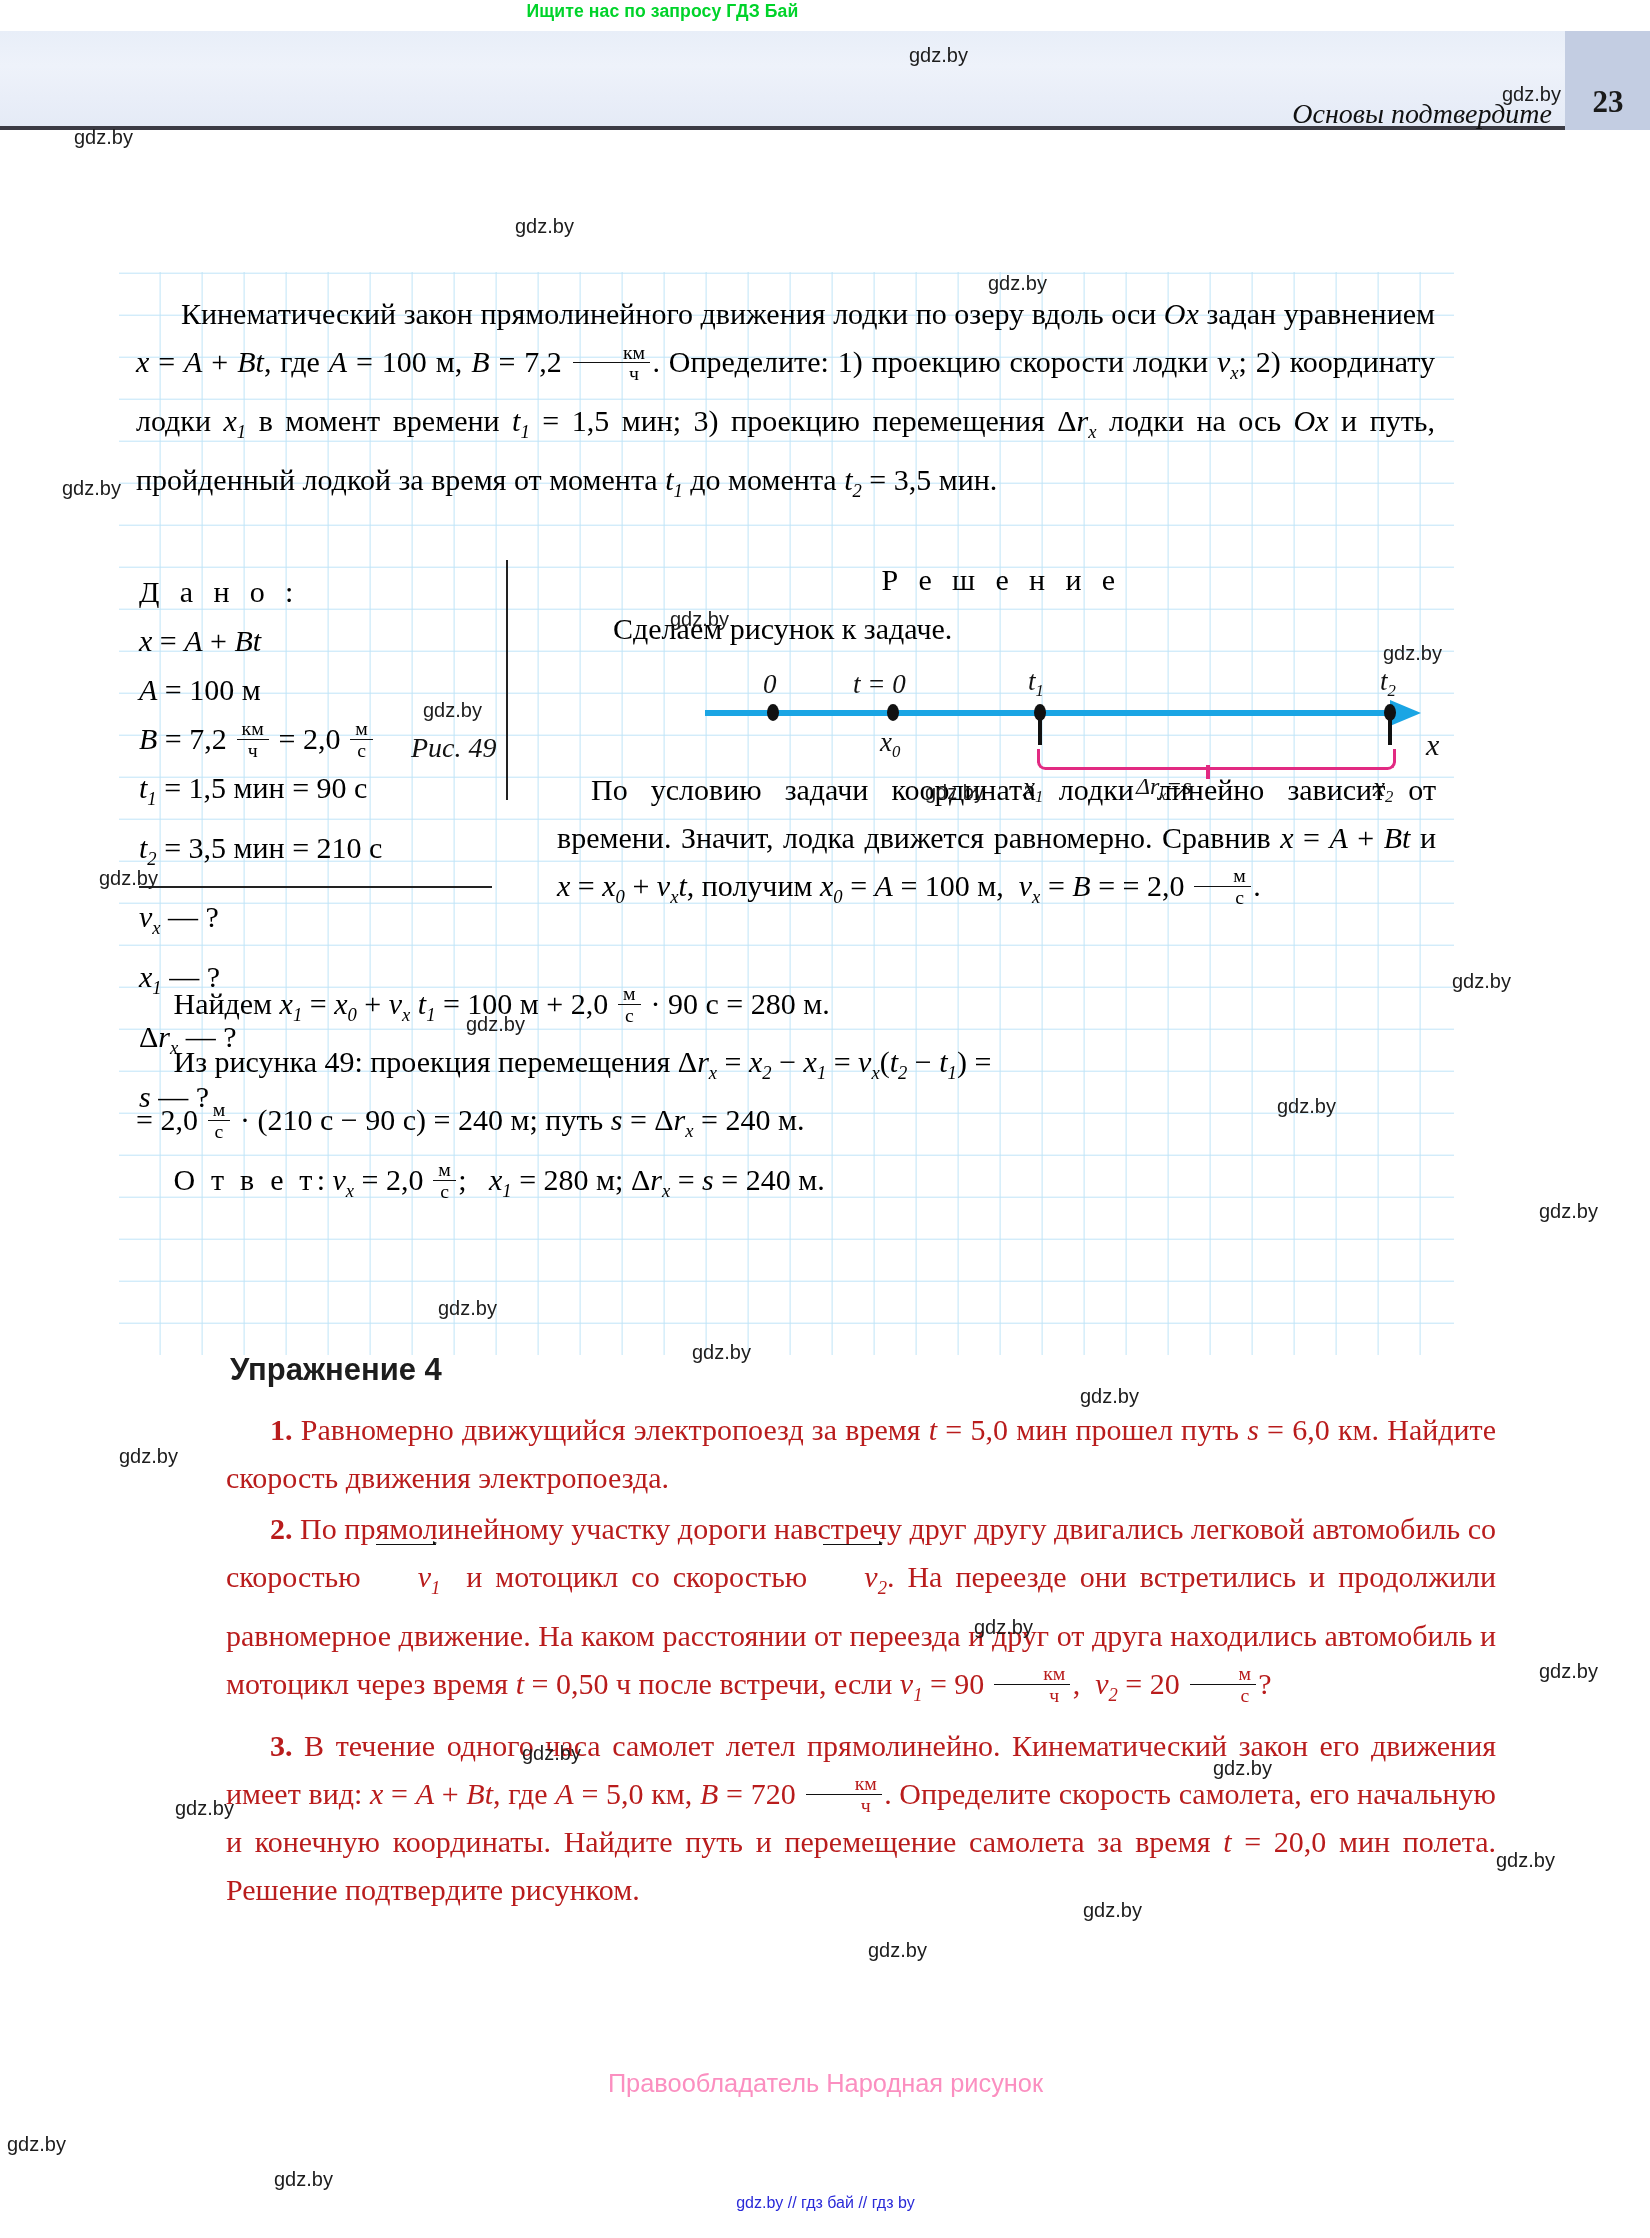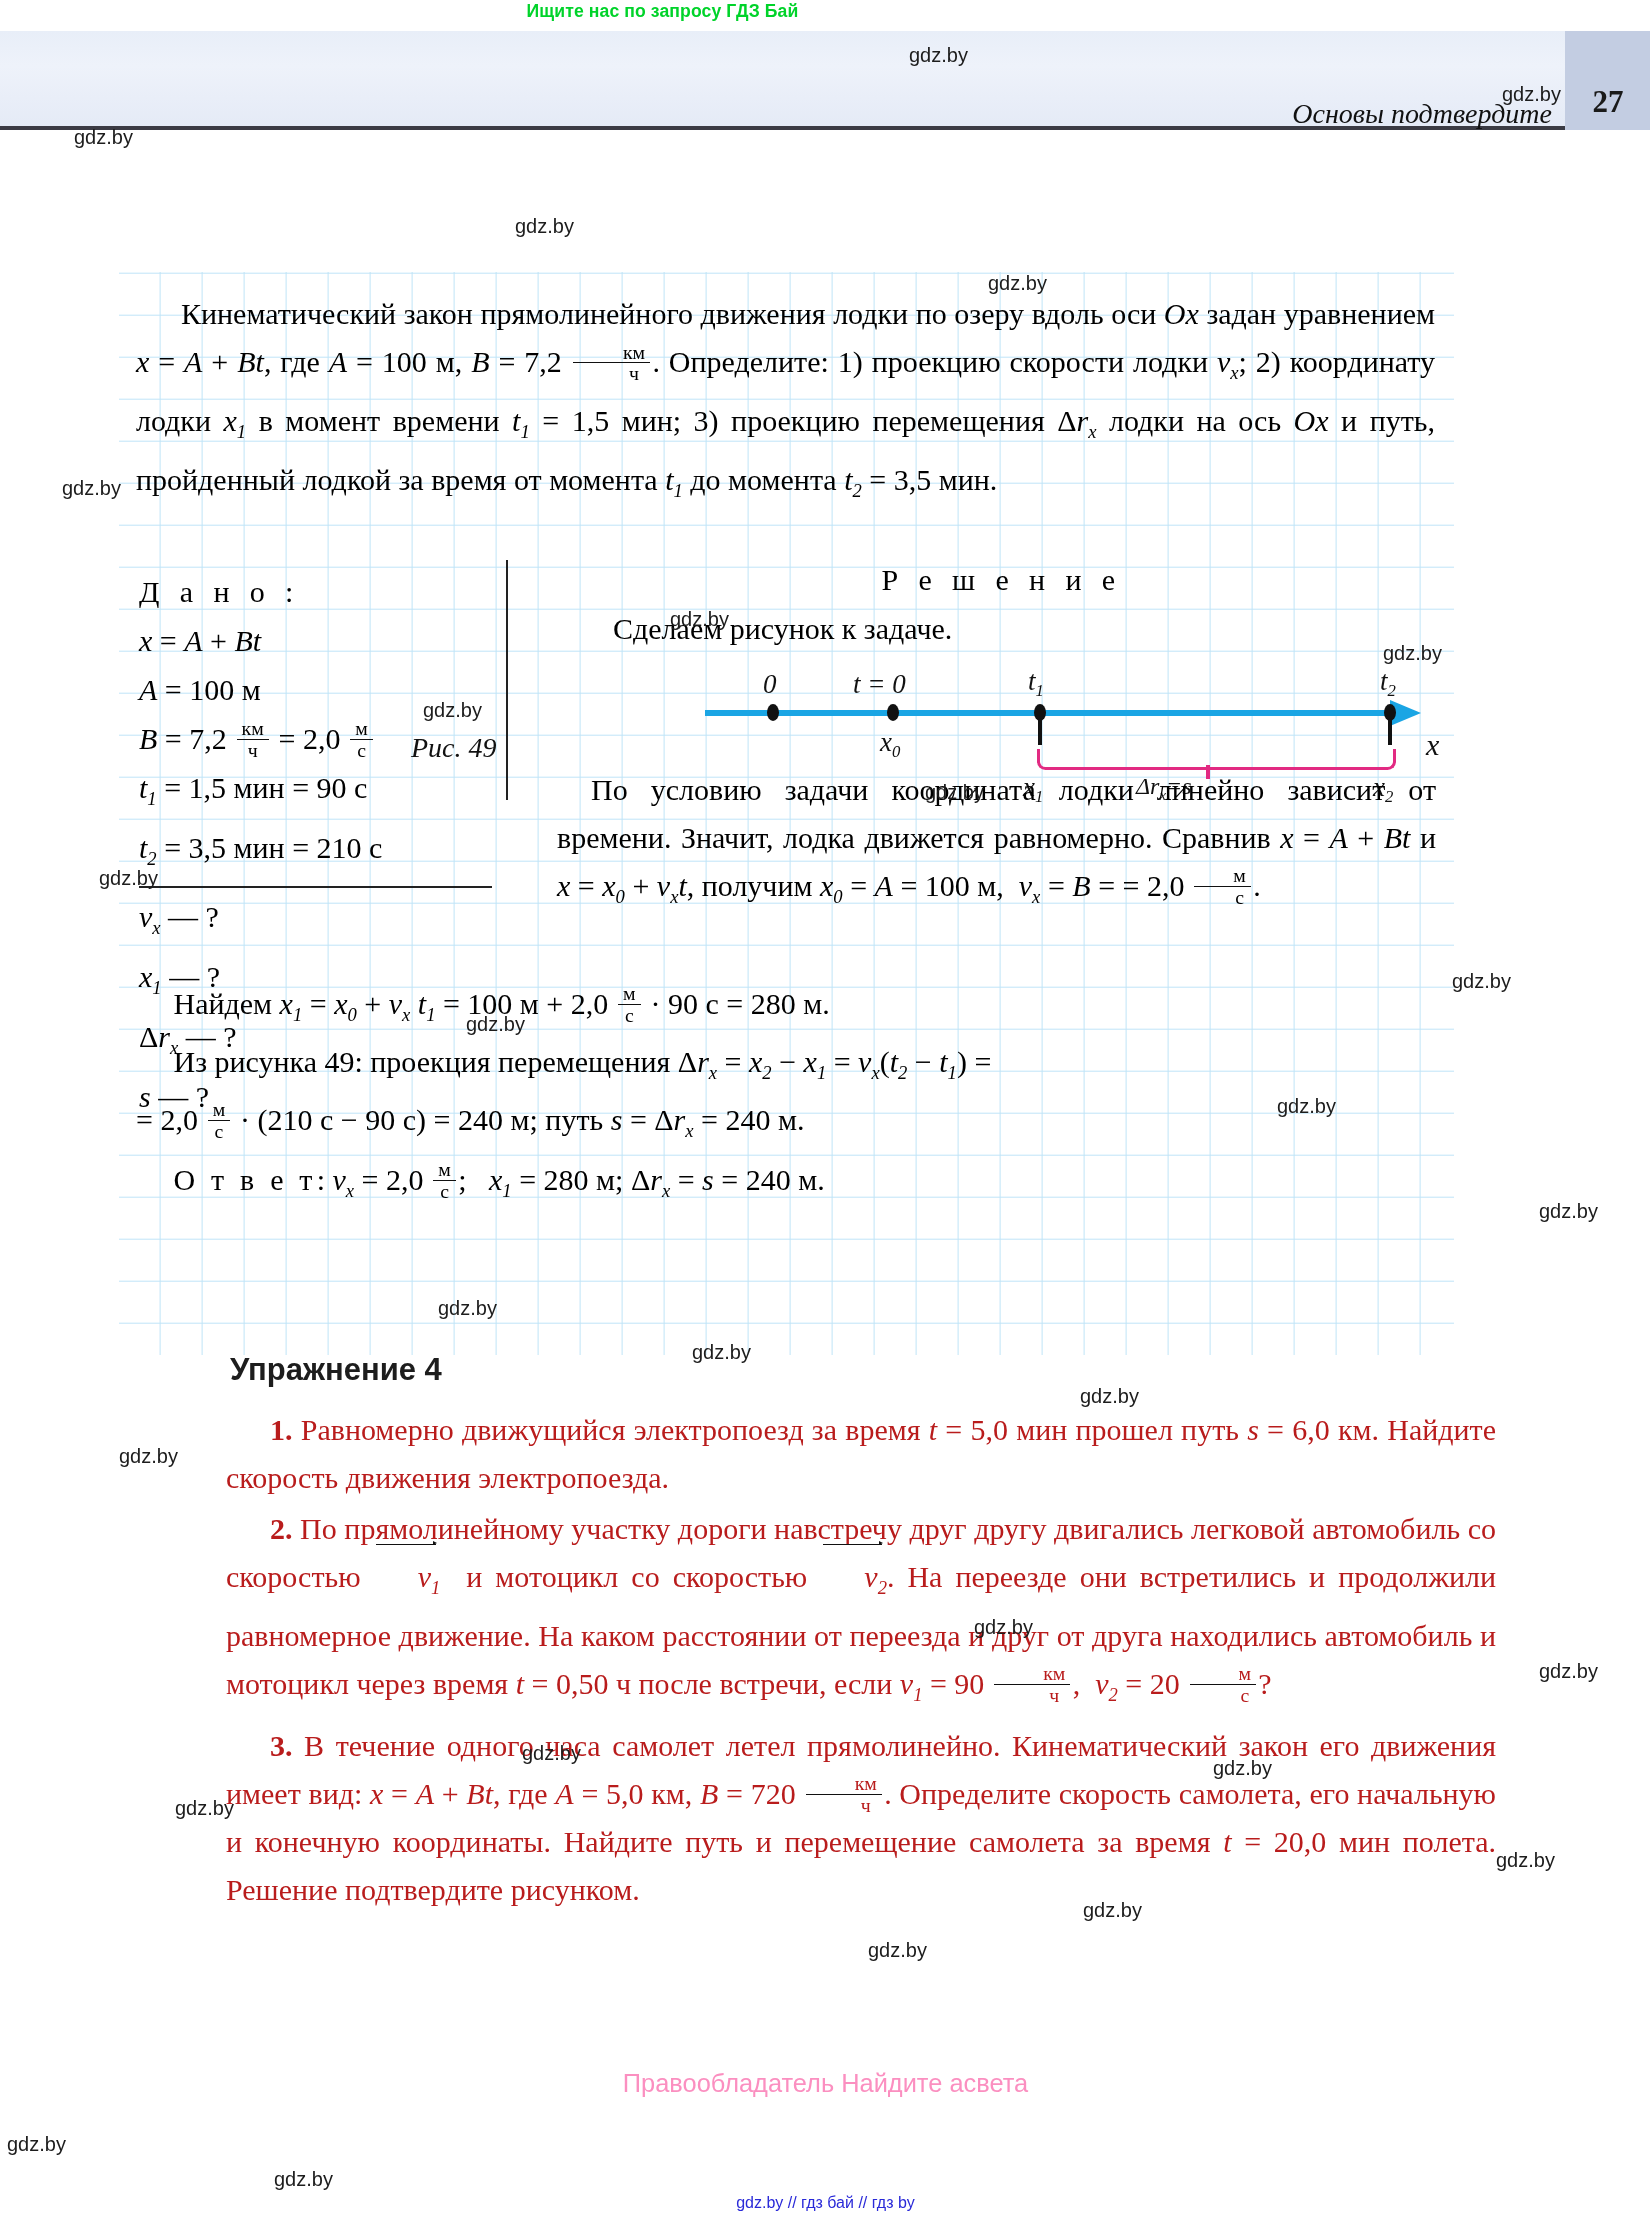--- a/index.html
+++ b/index.html
@@ -162,21 +162,21 @@
   }
 </style>
 </head>
 <body>
 
 <div class="top-watermark">Ищите нас по запросу ГДЗ Бай</div>
 
 <div class="header-band"></div>
 <div class="header-pagebox"></div>
 <div class="header-title">Основы подтвердите</div>
-<div class="header-pagenum">27</div>
+<div class="header-pagenum">23</div>
 
 <div class="example-block">
 
   <div class="grid-area">
 
     <div class="stmt">
       <p>Кинематический закон прямолинейного движения лодки по
       озеру вдоль оси <span class="it">Ox</span> задан уравнением <span class="it">x</span>&nbsp;=&nbsp;<span class="it">A</span>&nbsp;+&nbsp;<span class="it">Bt</span>, где <span class="it">A</span>&nbsp;=&nbsp;100 м,
       <span class="it">B</span>&nbsp;=&nbsp;7,2 <span class="frac"><span class="num">км</span><span class="den">ч</span></span>. Определите: 1) проекцию скорости лодки <span class="it">v<sub>x</sub></span>; 2) координату лодки <span class="it">x<sub>1</sub></span> в момент времени <span class="it">t<sub>1</sub></span>&nbsp;=&nbsp;1,5 мин; 3) проекцию перемещения Δ<span class="it">r<sub>x</sub></span> лодки на ось <span class="it">Ox</span> и путь, пройденный лодкой за время от момента <span class="it">t<sub>1</sub></span> до момента <span class="it">t<sub>2</sub></span>&nbsp;=&nbsp;3,5 мин.</p>
     </div>
@@ -251,21 +251,21 @@
 <div class="ex4-title">Упражнение 4</div>
 
 <div class="ex-list">
   <p><span class="ex-num">1.</span> Равномерно движущийся электропоезд за время <span class="it">t</span>&nbsp;=&nbsp;5,0 мин прошел путь <span class="it">s</span>&nbsp;=&nbsp;6,0 км. Найдите скорость движения электропоезда.</p>
 
   <p><span class="ex-num">2.</span> По прямолинейному участку дороги навстречу друг другу двигались легковой автомобиль со скоростью <span class="vec">v</span><span class="it"><sub>1</sub></span>&nbsp; и мотоцикл со скоростью <span class="vec">v</span><span class="it"><sub>2</sub></span>. На переезде они встретились и продолжили равномерное движение. На каком расстоянии от переезда и друг от друга находились автомобиль и мотоцикл через время <span class="it">t</span>&nbsp;=&nbsp;0,50 ч после встречи, если <span class="it">v<sub>1</sub></span>&nbsp;=&nbsp;90 <span class="frac"><span class="num">км</span><span class="den">ч</span></span>, &nbsp;<span class="it">v<sub>2</sub></span>&nbsp;=&nbsp;20 <span class="frac"><span class="num">м</span><span class="den">с</span></span>?</p>
 
   <p><span class="ex-num">3.</span> В течение одного часа самолет летел прямолинейно. Кинематический закон его движения имеет вид: <span class="it">x</span>&nbsp;=&nbsp;<span class="it">A</span>&nbsp;+&nbsp;<span class="it">Bt</span>, где <span class="it">A</span>&nbsp;=&nbsp;5,0 км, <span class="it">B</span>&nbsp;=&nbsp;720 <span class="frac"><span class="num">км</span><span class="den">ч</span></span>. Определите скорость самолета, его начальную и конечную координаты. Найдите путь и перемещение самолета за время <span class="it">t</span>&nbsp;=&nbsp;20,0 мин полета. Решение подтвердите рисунком.</p>
 </div>
 
-<div class="rights">Правообладатель Найдите асвета</div>
+<div class="rights">Правообладатель Народная рисунок</div>
 <div class="bottom-links">gdz.by  //  гдз бай  //  гдз by</div>
 
 <div class="wm" style="left: 74px; top: 126px;">gdz.by</div>
 <div class="wm" style="left: 909px; top: 44px;">gdz.by</div>
 <div class="wm" style="left: 1502px; top: 83px;">gdz.by</div>
 <div class="wm" style="left: 515px; top: 215px;">gdz.by</div>
 <div class="wm" style="left: 988px; top: 272px;">gdz.by</div>
 <div class="wm" style="left: 62px; top: 477px;">gdz.by</div>
 <div class="wm" style="left: 423px; top: 699px;">gdz.by</div>
 <div class="wm" style="left: 1383px; top: 642px;">gdz.by</div>

